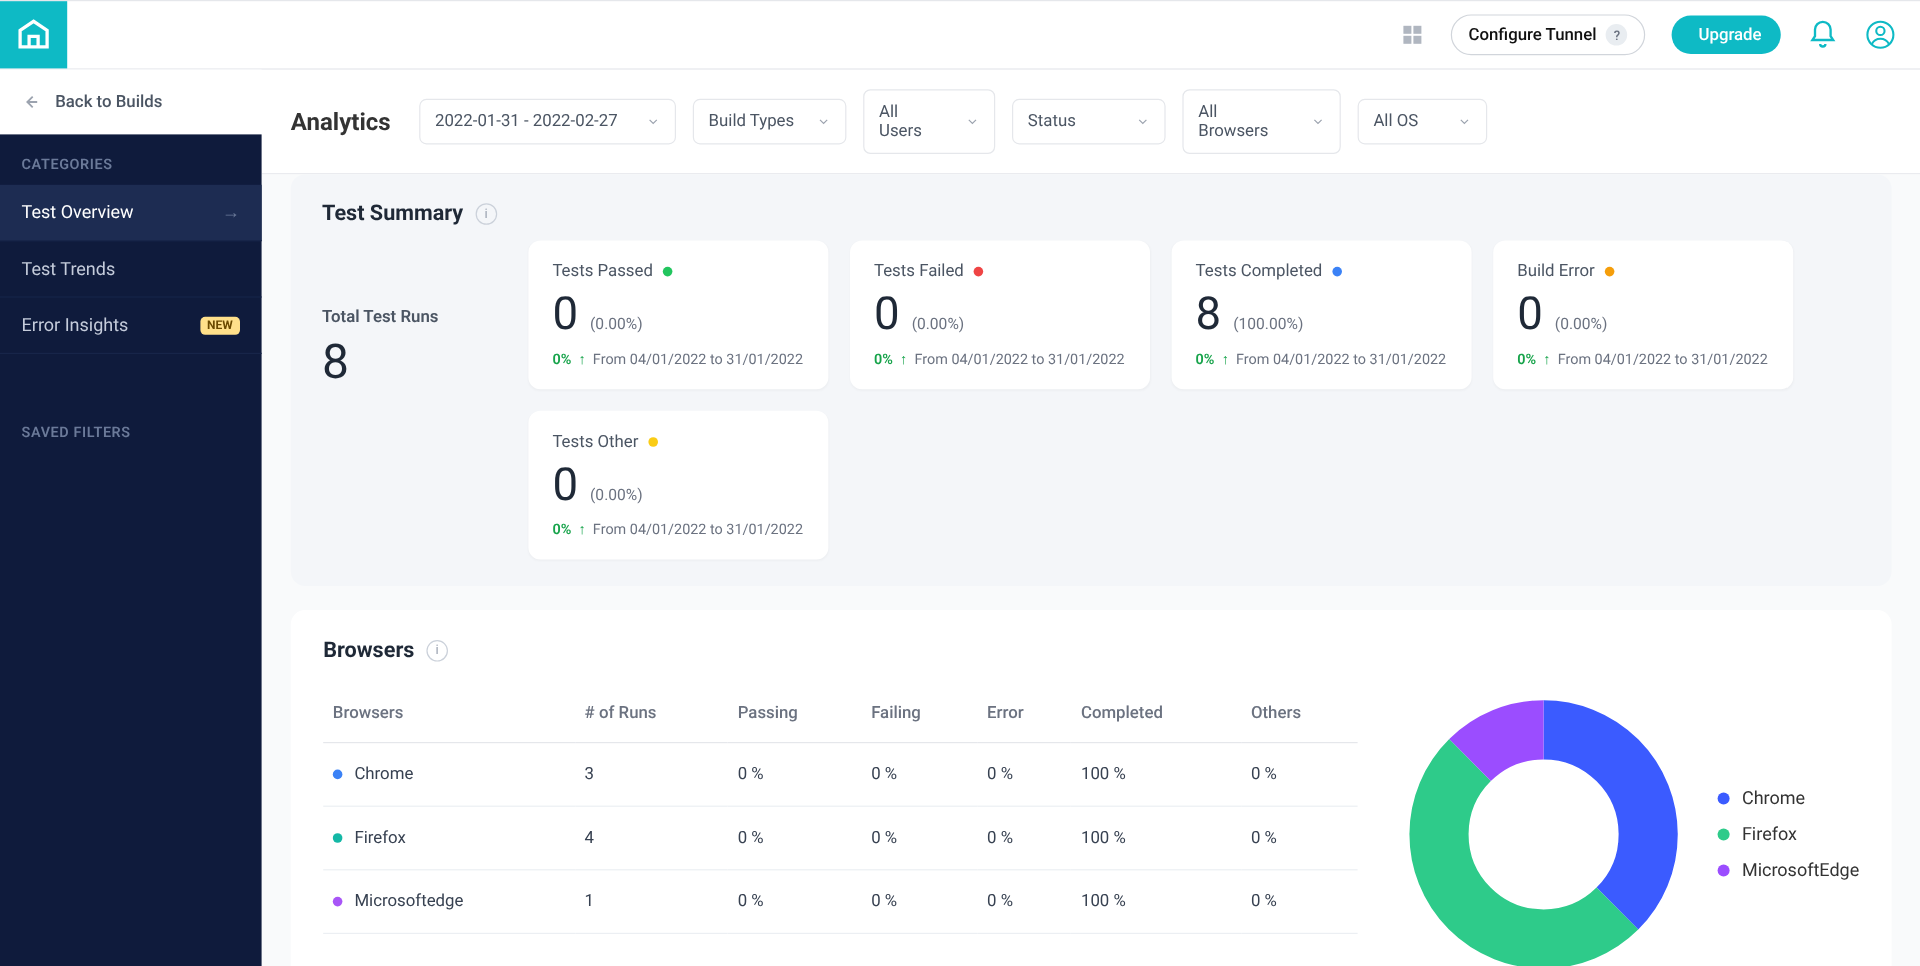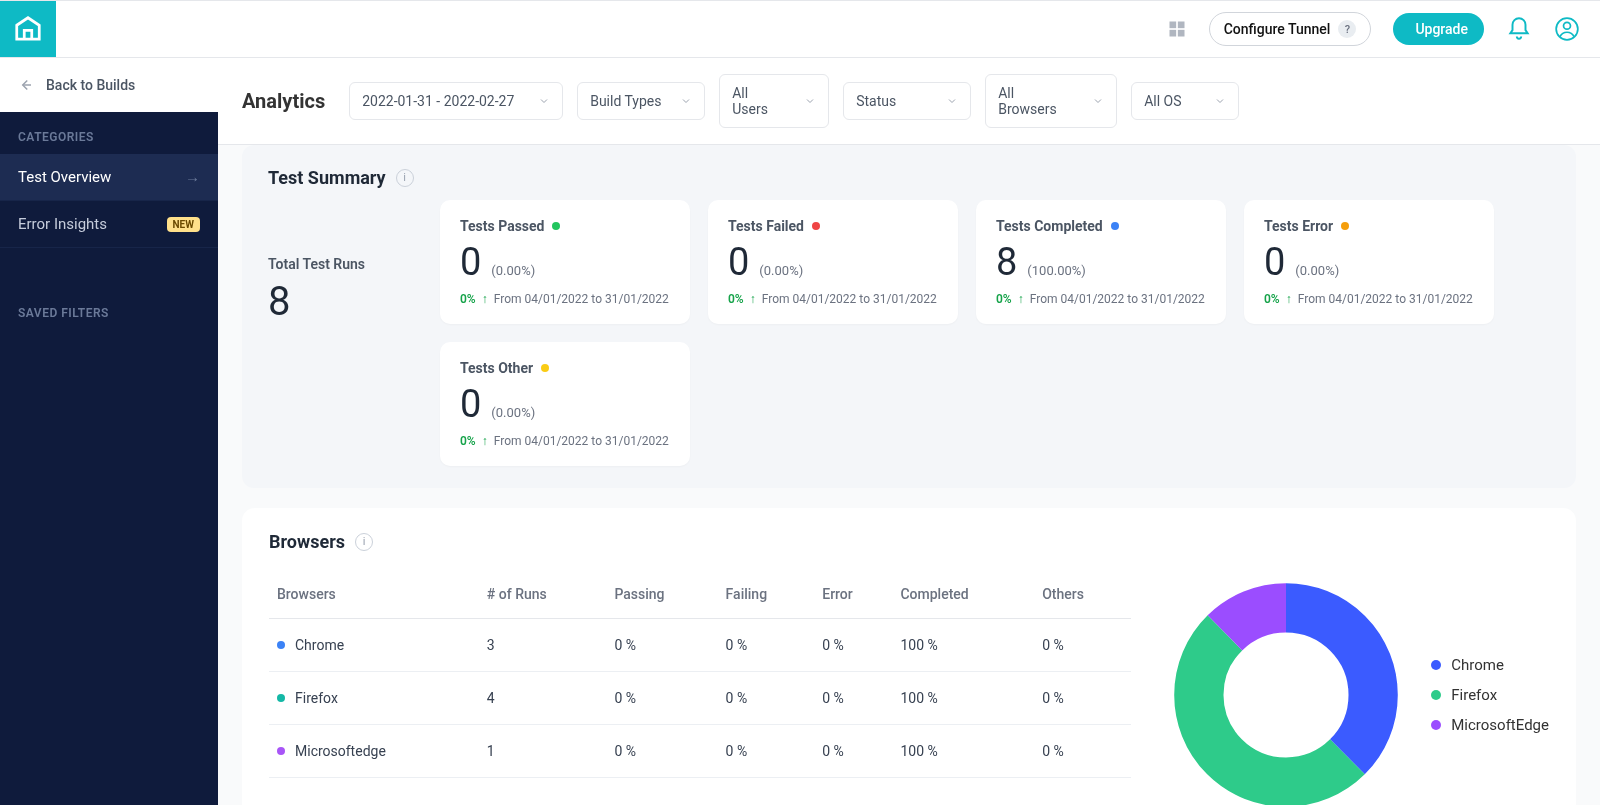--- a/index.html
+++ b/index.html
@@ -51,21 +51,21 @@
 .info-icon { width:18px;height:18px;border:1px solid #cbd1da;border-radius:50%;color:#9aa2b0;font-size:11px;display:flex;align-items:center;justify-content:center;}
 .hint-text { font-size:13px; color:#9aa2b0; }
 .hint-link { color:#0ebac5; cursor:pointer;}
 
 .summary-grid { display:flex; gap: 22px; }
 .total-runs { width: 150px; padding-top: 56px; }
 .total-runs-label { font-size:14px; color:#4b5563; font-weight:600;}
 .total-runs-val { font-size:40px; font-weight:400; margin-top:6px; color:#1f2937;}
 .cards { flex:1; display:flex; flex-wrap:wrap; gap: 18px; }
 .card { background:#fff; border-radius:10px; padding:18px 20px; width: 250px; box-shadow: 0 1px 2px rgba(0,0,0,0.03); }
-.card-head { display:flex; align-items:center; gap:8px; font-size:14px; color:#4b5563; font-weight:700;}
+.card-head { display:flex; align-items:center; gap:8px; font-size:14px; color:#4b5563; font-weight:400;}
 .dot { width:8px; height:8px; border-radius:50%; display:inline-block;}
 .dot.green{background:#22c55e;} .dot.red{background:#ef4444;} .dot.blue{background:#3b82f6;} .dot.orange{background:#f59e0b;} .dot.yellow{background:#facc15;} .dot.purple{background:#a855f7;} .dot.teal{background:#14b8a6;}
 .card-val-row { display:flex; align-items:baseline; gap:10px; margin-top:6px;}
 .card-val { font-size:38px; font-weight:400; color:#1f2937;}
 .card-pct { font-size:13px; color:#6b7280;}
 .card-foot { display:flex; align-items:center; gap:6px; font-size:12px; color:#6b7280; margin-top:8px; }
 .delta { color:#16a34a; font-weight:600;}
 .up-arrow{ color:#16a34a; }
 
 .browsers-layout { display:flex; gap:40px; align-items:flex-start;}
@@ -141,20 +141,23 @@
       </span>
       <span>Back to Builds</span>
     </div>
     <div class="sidebar-dark">
       <div class="cat-heading">CATEGORIES</div>
       <div class="nav-item active">
         <span>Test Overview</span>
         <span class="arrow-right">→</span>
       </div>
       <div class="nav-item">
+        <span>Test Trends</span>
+      </div>
+      <div class="nav-item">
         <span>Error Insights</span>
         <span class="new-badge">NEW</span>
       </div>
       <div class="cat-heading" style="margin-top:40px;">SAVED FILTERS</div>
     </div>
   </div>
 
   <div class="main">
 
     <div class="filterbar">
@@ -262,21 +265,21 @@
                   <span class="card-pct">(100.00%)</span>
                 </div>
                 <div class="card-foot">
                   <span class="delta">0%</span>
                   <span class="up-arrow">↑</span>
                   <span>From 04/01/2022 to 31/01/2022</span>
                 </div>
               </div>
               <div class="card">
                 <div class="card-head">
-                  <span>Tests Error</span>
+                  <span>Build Error</span>
                   <span class="dot orange"></span>
                 </div>
                 <div class="card-val-row">
                   <span class="card-val">0</span>
                   <span class="card-pct">(0.00%)</span>
                 </div>
                 <div class="card-foot">
                   <span class="delta">0%</span>
                   <span class="up-arrow">↑</span>
                   <span>From 04/01/2022 to 31/01/2022</span>

